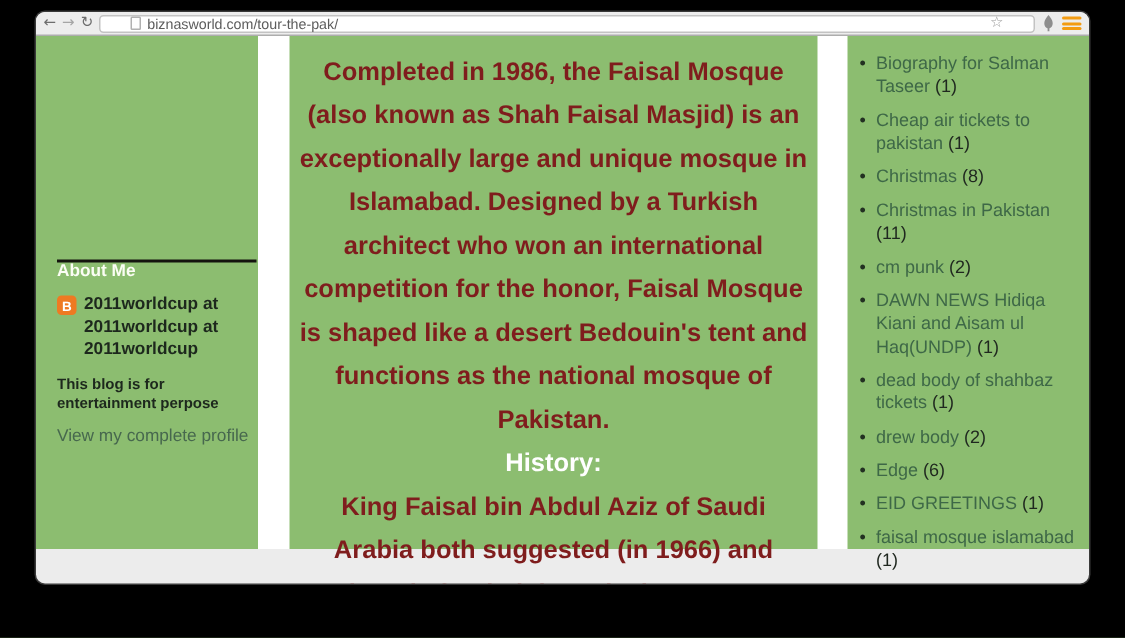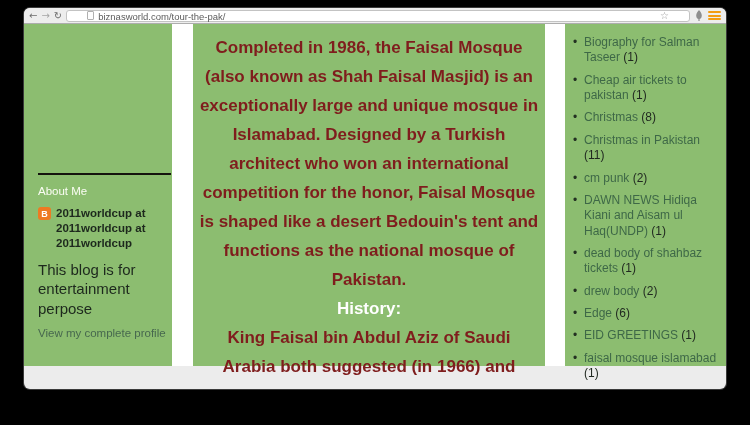--- a/index.html
+++ b/index.html
@@ -53,27 +53,27 @@
   .col-left  { width:148px; }
   .strip     { background:#ffffff; }
   .strip.l   { width:21px; }
   .strip.r   { width:20px; }
   .col-center{ width:352px; padding:9px 6px 0 6px; text-align:center; }
   .col-right { width:161px; padding:11px 6px 0 8px; }
 
   
   .about-wrap { padding:0 0 0 14px; }
   .divider { height:2px; background:#14140e; margin-top:149px; margin-right:1px; }
-  .about-h { margin-top:10px; font-size:11.5px; font-weight:normal; color:#fbfdf4; }
+  .about-h { margin-top:0; font-size:11.5px; font-weight:bold; color:#fbfdf4; }
   .profile-row { display:flex; gap:5px; margin-top:9px; align-items:flex-start; }
   .b-icon { width:13px; height:13px; background:#ee7a22; border-radius:3px; flex:0 0 auto;
             display:flex; align-items:center; justify-content:center;
             color:#fff; font-size:9px; font-weight:bold; margin-top:1px; }
   .profile-name { font-size:11.5px; font-weight:bold; color:#1d281d; line-height:1.3; width:112px; }
-  .blog-desc { margin-top:9px; font-size:15px; font-weight:normal; color:#1d281d; line-height:1.3; width:118px; }
+  .blog-desc { margin-top:9px; font-size:10px; font-weight:bold; color:#1d281d; line-height:1.3; width:118px; }
   .profile-link { margin-top:8px; font-size:11.5px; color:#47684e; line-height:1.3; width:130px; }
 
   
   .post-p { font-size:17px; font-weight:bold; color:#7f1d1d; line-height:29px; }
   .post-h { font-size:17px; font-weight:bold; color:#ffffff; line-height:29px; }
 
   
   .labels { list-style:none; }
   .labels li { position:relative; padding-left:11px; margin-bottom:7px;
                font-size:12px; line-height:1.28; }

